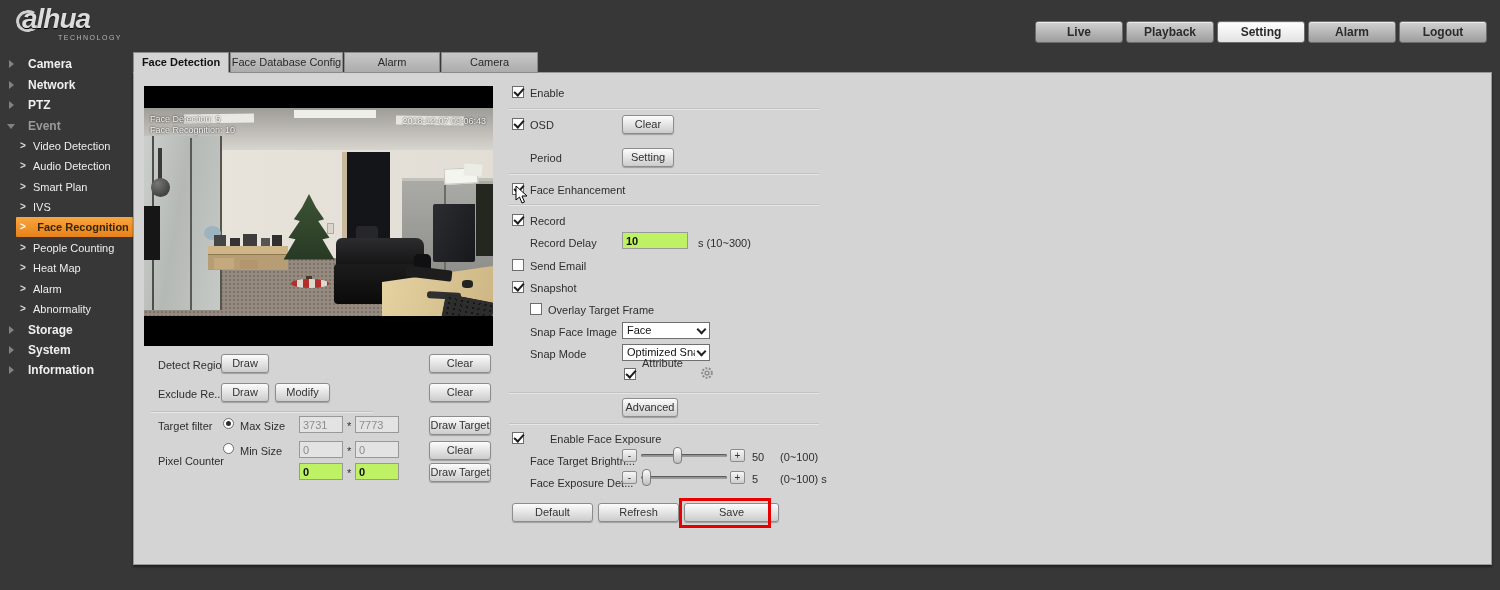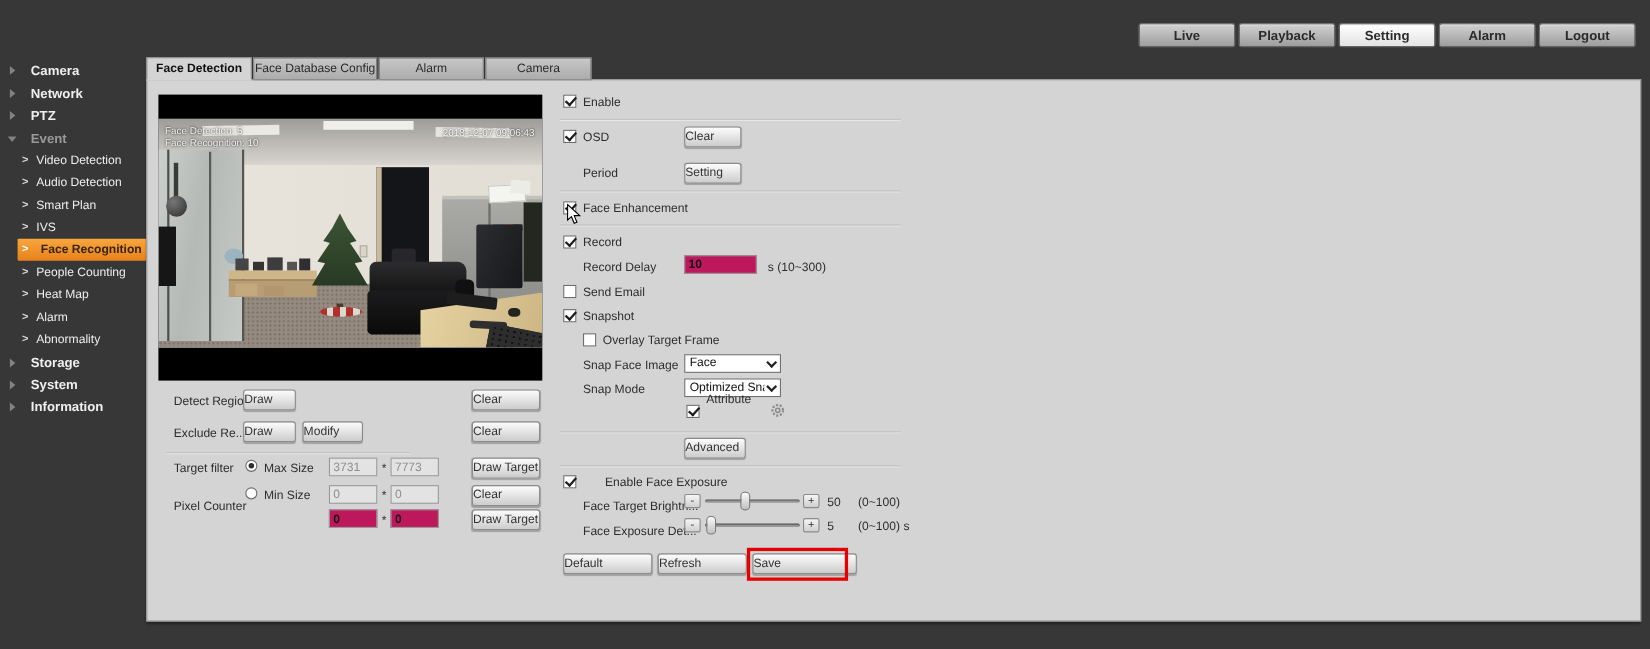--- a/index.html
+++ b/index.html
@@ -41,23 +41,23 @@
   .tab { position:absolute; top:52px; height:21px; background:linear-gradient(#c7c7c7,#acacac);
          border:1px solid #8a8a8a; font-size:11px; color:#2a2a2a; text-align:center; line-height:19px;
          cursor:pointer; z-index:2; }
   .tab.active { background:#d4d4d4; border-bottom:1px solid #d4d4d4; font-weight:bold; color:#111; }
   .panel { position:absolute; left:133px; top:72px; width:1359px; height:493px; background:#d4d4d4;
            border:1px solid #979797; box-shadow:0 2px 2px rgba(0,0,0,.4); }
 
   
   .lb { position:absolute; font-size:11px; color:#2e2e2e; white-space:nowrap; line-height:13px; }
   .btn { position:absolute; height:19px; background:linear-gradient(#fcfcfc,#cccccc); border:1px solid #8c8c8c;
-         border-radius:3px; font-size:11px; color:#333; line-height:17px;
+         border-radius:3px; font-size:11px; color:#333; text-align:center; line-height:17px;
          box-shadow:0 1px 1px rgba(0,0,0,.25); cursor:pointer; }
-  .inp { position:absolute; height:17px; border:1px solid #999; background:#be185d; font-size:11px; font-weight:bold;
+  .inp { position:absolute; height:17px; border:1px solid #999; background:#bef264; font-size:11px; font-weight:bold;
          color:#111; padding:0 3px; font-family:"Liberation Sans",sans-serif; }
   .inp.dim { background:#e3e3e3; color:#8d8d8d; font-weight:normal; }
   .sel { position:absolute; width:88px; height:17px; background:#fff; border:1px solid #6f6f6f; cursor:pointer; }
   .sv  { display:block; overflow:hidden; white-space:nowrap; width:72px; font-size:11px; color:#111;
          line-height:15px; padding-left:4px; }
   .sel-chev { position:absolute; right:4px; top:3px; width:7px; height:7px;
               border-right:2px solid #222; border-bottom:2px solid #222; transform:rotate(45deg); }
   .cb { position:absolute; width:12px; height:12px; background:#fff; border:1px solid #6d6d6d; cursor:pointer; }
   .cb.on::after { content:""; position:absolute; left:1px; top:1px; width:8px; height:4px;
                   border-left:2px solid #1c1c1c; border-bottom:2px solid #1c1c1c; transform:rotate(-48deg); }
@@ -77,20 +77,25 @@
   .video { position:absolute; left:10px; top:13px; width:349px; height:260px; background:#000; overflow:hidden; cursor:crosshair; }
   .vscene { position:absolute; left:0; top:22px; width:349px; height:208px; background:#e8e4dc; overflow:hidden; }
   .vel { position:absolute; }
   .vtext { position:absolute; color:rgba(255,255,255,.92); font-size:9px; text-shadow:0 0 2px #000; white-space:nowrap; z-index:9; }
 </style>
 </head>
 <body>
 
 <div class="page">
 
+  <div class="logo">
+    <span class="logo-ring"></span>
+    <span class="logo-main">alhua</span>
+    <span class="logo-sub">TECHNOLOGY</span>
+  </div>
   <div class="topnav-btn" style="left:1035px">Live</div>
   <div class="topnav-btn" style="left:1126px">Playback</div>
   <div class="topnav-btn active" style="left:1217px">Setting</div>
   <div class="topnav-btn" style="left:1308px">Alarm</div>
   <div class="topnav-btn" style="left:1399px">Logout</div>
 
   <div class="side-group" style="top:56px">
     <span class="tri-right"></span>
     <span class="sg-label">Camera</span>
   </div>

